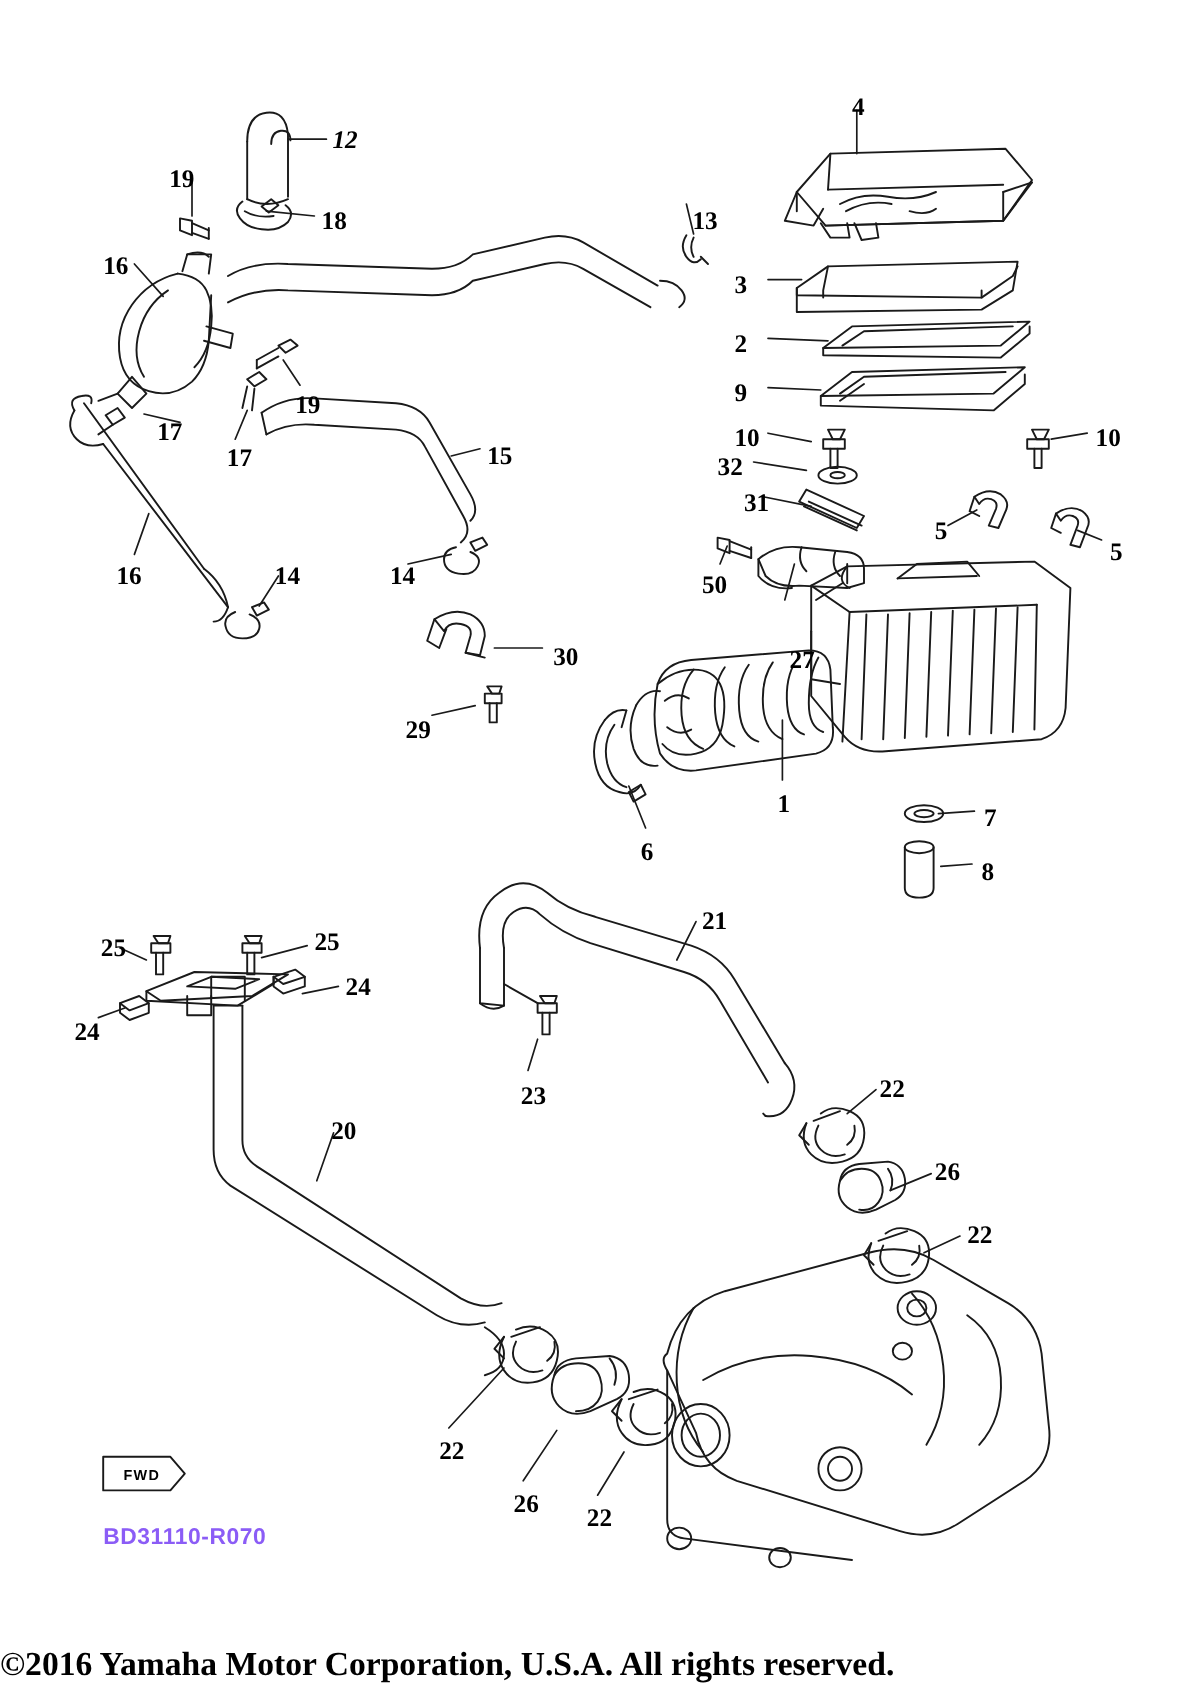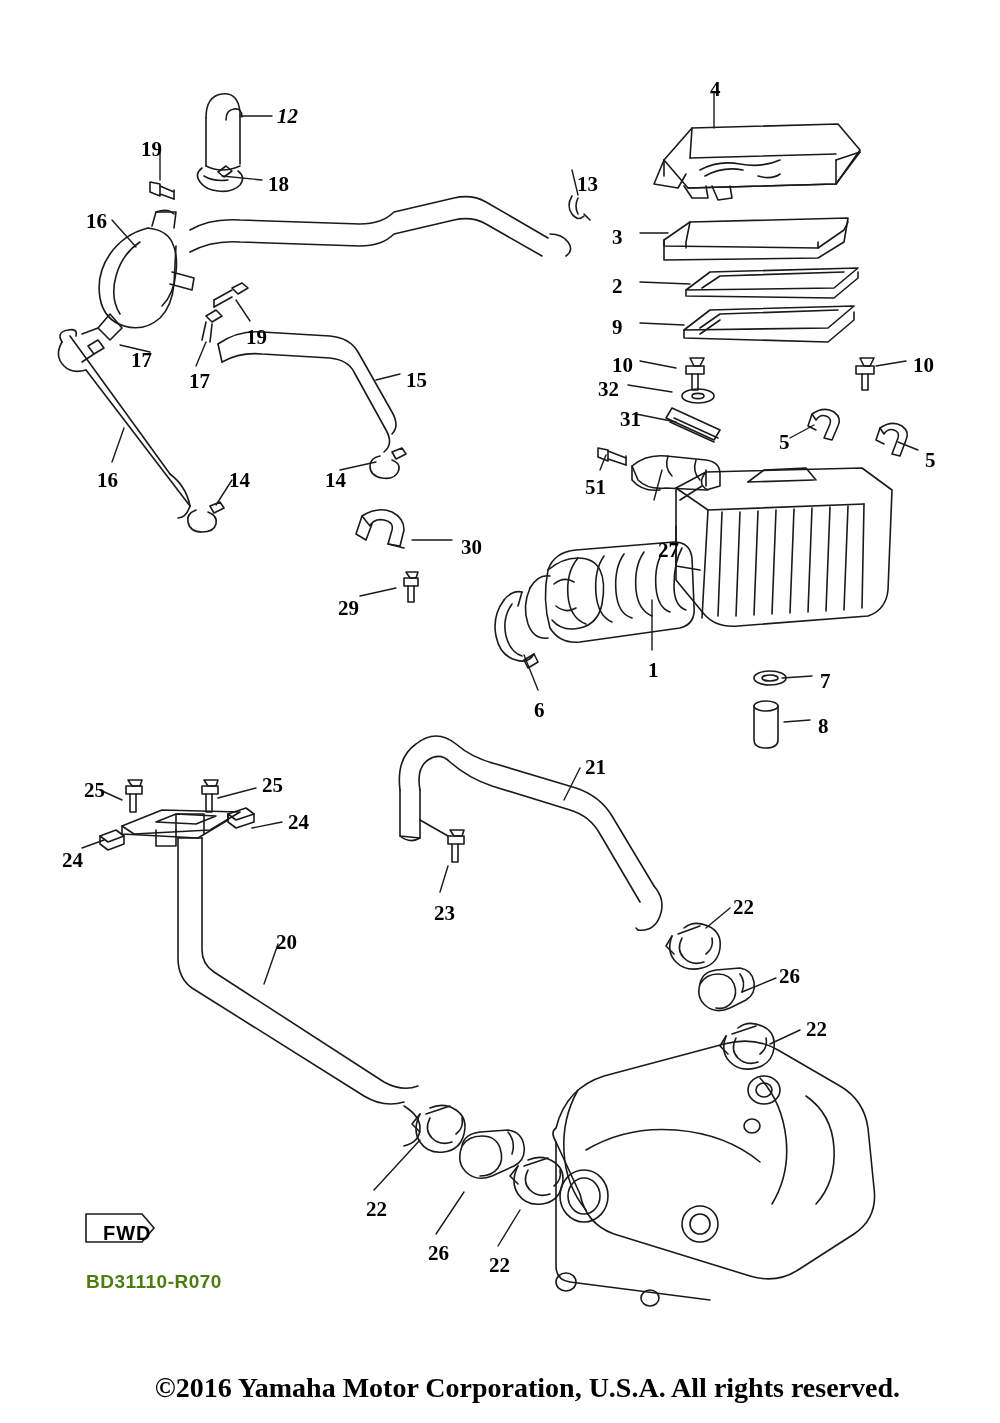--- a/index.html
+++ b/index.html
@@ -37,39 +37,39 @@
     line-height: 1;
   }
   .diagram-code {
     position: absolute;
     left: 86px;
     top: 1271px;
     font-family: "Liberation Sans", sans-serif;
     font-size: 19px;
     font-weight: bold;
     letter-spacing: 0.5px;
-    color: #4d7c0f;
+    color: #8b5cf6;
     white-space: nowrap;
   }
   .fwd-label {
     position: absolute;
     left: 103px;
     top: 1222px;
     font-family: "Liberation Sans", sans-serif;
-    font-size: 20px;
+    font-size: 12px;
     font-weight: bold;
     letter-spacing: 1px;
     color: #000;
   }
   .copyright {
     position: absolute;
     left: 0;
     top: 1372px;
     width: 900px;
-    text-align: right;
+    text-align: left;
     font-family: "Liberation Serif", serif;
     font-size: 28px;
     font-weight: bold;
     color: #000;
     white-space: nowrap;
   }
 </style>
 </head>
 <body>
 
@@ -490,21 +490,21 @@
       <div class="callout" style="left: 246px; top: 327px;">19</div>
       <div class="callout" style="left: 612px; top: 355px;">10</div>
       <div class="callout" style="left: 913px; top: 355px;">10</div>
       <div class="callout" style="left: 598px; top: 379px;">32</div>
       <div class="callout" style="left: 620px; top: 409px;">31</div>
       <div class="callout" style="left: 779px; top: 432px;">5</div>
       <div class="callout" style="left: 925px; top: 450px;">5</div>
       <div class="callout" style="left: 131px; top: 350px;">17</div>
       <div class="callout" style="left: 189px; top: 371px;">17</div>
       <div class="callout" style="left: 406px; top: 370px;">15</div>
-      <div class="callout" style="left: 585px; top: 477px;">51</div>
+      <div class="callout" style="left: 585px; top: 477px;">50</div>
       <div class="callout" style="left: 646px; top: 540px; margin-left: 12px;">27</div>
       <div class="callout" style="left: 97px; top: 470px;">16</div>
       <div class="callout" style="left: 229px; top: 470px;">14</div>
       <div class="callout" style="left: 325px; top: 470px;">14</div>
       <div class="callout" style="left: 461px; top: 537px;">30</div>
       <div class="callout" style="left: 338px; top: 598px;">29</div>
       <div class="callout" style="left: 648px; top: 660px;">1</div>
       <div class="callout" style="left: 534px; top: 700px;">6</div>
       <div class="callout" style="left: 820px; top: 671px;">7</div>
       <div class="callout" style="left: 818px; top: 716px;">8</div>

